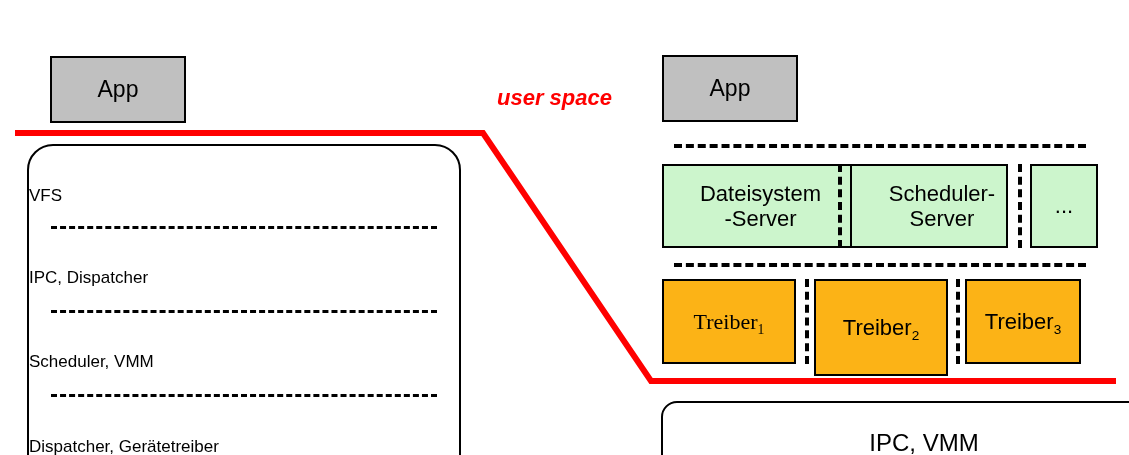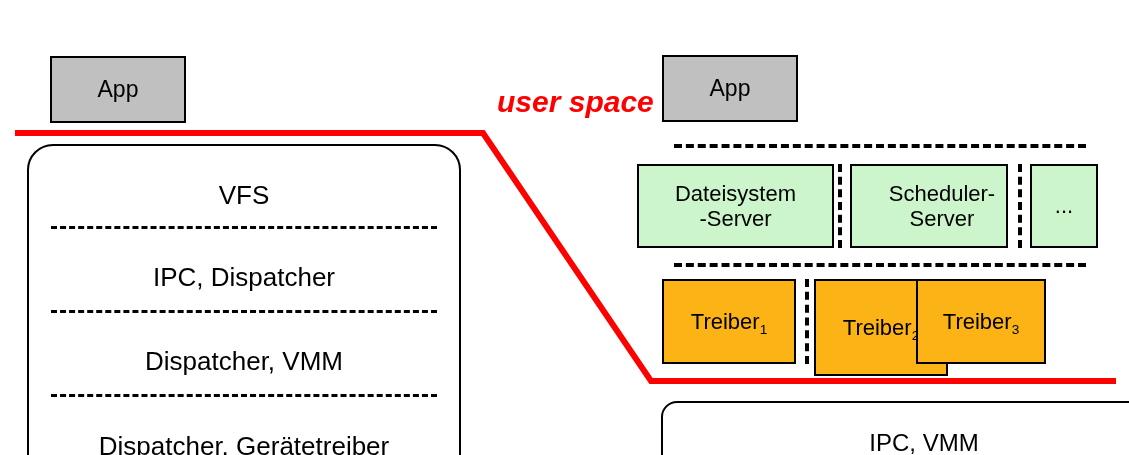--- a/index.html
+++ b/index.html
@@ -38,22 +38,22 @@
     border-radius: 26px;
     background: #ffffff;
     display: block;
   }
   .mono-layer {
     position: absolute;
     left: 0;
     width: 100%;
     display: flex;
     align-items: center;
-    justify-content: center;
-    font-size: 26px;
+    justify-content: flex-start;
+    font-size: 17px;
     color: #000;
   }
   .mono-sep {
     position: absolute;
     left: 22px;
     right: 22px;
     height: 0;
     border-top: 3px dashed #000000;
   }
   
@@ -100,21 +100,21 @@
     width: 1129px;
     height: 455px;
     pointer-events: none;
   }
   
   .space-label {
     position: absolute;
     color: #ff0000;
     font-style: italic;
     font-weight: bold;
-    font-size: 30px;
+    font-size: 22px;
     white-space: nowrap;
   }
 </style>
 </head>
 <body>
 
 <div id="canvas">
 
   <div class="box app-box" style="left:50px; top:12px; width:136px; height:67px;">
     <span>App</span>
@@ -126,36 +126,36 @@
       <span>VFS</span>
     </div>
     <div class="mono-sep" style="top:80px;"></div>
 
     <div class="mono-layer" style="top:108px; height:48px;">
       <span>IPC, Dispatcher</span>
     </div>
     <div class="mono-sep" style="top:164px;"></div>
 
     <div class="mono-layer" style="top:192px; height:48px;">
-      <span>Dispatcher, VMM</span>
+      <span>Scheduler, VMM</span>
     </div>
     <div class="mono-sep" style="top:248px;"></div>
 
     <div class="mono-layer" style="top:277px; height:48px;">
       <span>Dispatcher, Gerätetreiber</span>
     </div>
   </div>
 
   <div class="box app-box" style="left:662px; top:11px; width:136px; height:67px;">
     <span>App</span>
   </div>
 
   <div class="hdash" style="left:674px; top:100px; width:412px;"></div>
 
-  <div class="box server-box" style="left:637px; top:120px; width:197px; height:84px;">
+  <div class="box server-box" style="left:662px; top:120px; width:197px; height:84px;">
     <span>
       <span>Dateisystem</span><br>
       <span>-Server</span>
     </span>
   </div>
 
   <div class="vdash" style="left:838px; top:120px; height:84px;"></div>
 
   <div class="box server-box" style="left:850px; top:120px; width:158px; height:84px;padding-left:26px;">
     <span>
@@ -165,33 +165,33 @@
   </div>
 
   <div class="vdash" style="left:1018px; top:120px; height:84px;"></div>
 
   <div class="box server-box" style="left:1030px; top:120px; width:68px; height:84px;">
     <span>...</span>
   </div>
 
   <div class="hdash" style="left:674px; top:219px; width:412px;"></div>
 
-  <div class="box driver-box" style="left:662px; top:235px; width:134px; height:85px;">
+  <div class="box driver-box" style="left:662px; top:235px; width:134px; height:85px;font-family:Liberation Serif, serif;">
     <span><span>Treiber</span><sub>1</sub></span>
   </div>
 
   <div class="vdash" style="left:805px; top:235px; height:85px;"></div>
 
   <div class="box driver-box" style="left:814px; top:235px; width:134px; height:97px;">
     <span><span>Treiber</span><sub>2</sub></span>
   </div>
 
   <div class="vdash" style="left:956px; top:235px; height:85px;"></div>
 
-  <div class="box driver-box" style="left:916px; top:235px; width:130px; height:85px;">
+  <div class="box driver-box" style="left:965px; top:235px; width:116px; height:85px;">
     <span><span>Treiber</span><sub>3</sub></span>
   </div>
 
   <div class="box round-box" style="left:661px; top:357px; width:526px; height:84px;">
     <span>IPC, VMM</span>
   </div>
 
   <svg id="redline" viewBox="0 0 1129 455" width="1129" height="455">
     <polyline points="15,89 483,89 651,337 1116,337" fill="none" stroke="#ff0000" stroke-width="6" stroke-linecap="butt" stroke-linejoin="miter"></polyline>
   </svg>

